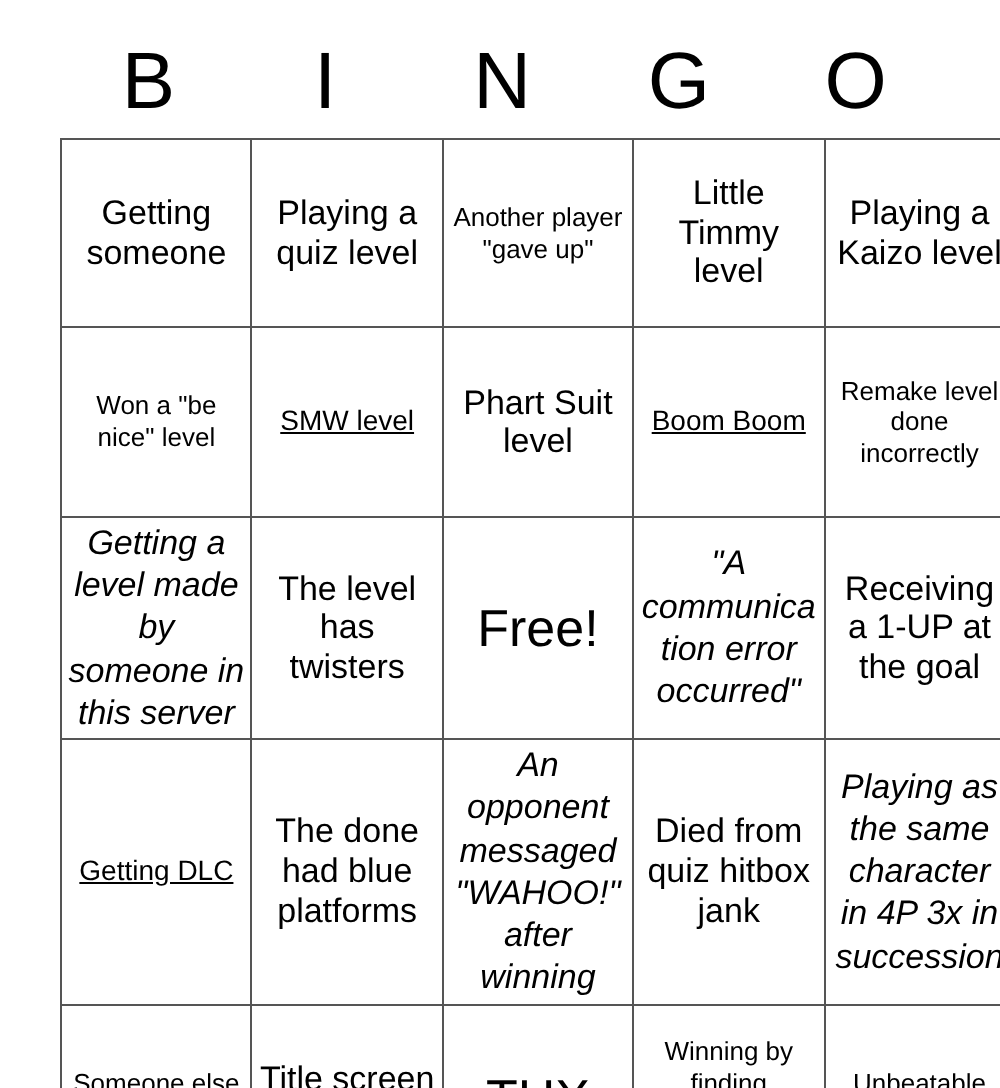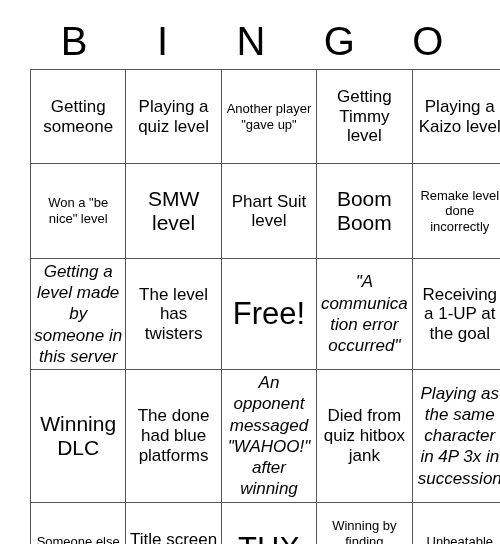--- a/index.html
+++ b/index.html
@@ -60,22 +60,22 @@
   }
   .cell-text {
     display: block;
     width: 100%;
     line-height: 1.12;
     word-wrap: break-word;
     overflow-wrap: break-word;
     hyphens: none;
   }
   
-  .fs-xl  { font-size: 31px; line-height: 1.1; }
-  .fs-lg  { font-size: 21px; line-height: 1.13; }
+  .fs-xl  { font-size: 26px; line-height: 1.1; }
+  .fs-lg  { font-size: 14px; line-height: 1.13; text-decoration: underline; }
   .fs-md  { font-size: 17px; line-height: 1.15; }
   .fs-sm  { font-size: 13px; line-height: 1.2; }
   .fs-xs  { font-size: 17px; line-height: 1.25; font-style: italic; }
 </style>
 </head>
 <body>
 
 <div id="card">
 
   <div id="header-row">
@@ -92,21 +92,21 @@
         <td>
             <span class="cell-text fs-md">Getting someone</span>
           </td>
         <td>
             <span class="cell-text fs-md">Playing a quiz level</span>
           </td>
         <td>
             <span class="cell-text fs-sm">Another player "gave up"</span>
           </td>
         <td>
-            <span class="cell-text fs-md">Getting Timmy level</span>
+            <span class="cell-text fs-md">Little Timmy level</span>
           </td>
         <td>
             <span class="cell-text fs-md">Playing a Kaizo level</span>
           </td>
       </tr>
       <tr>
         <td>
             <span class="cell-text fs-sm">Won a "be nice" level</span>
           </td>
         <td>
@@ -134,21 +134,21 @@
           </td>
         <td>
             <span class="cell-text fs-xs">"A communication error occurred"</span>
           </td>
         <td>
             <span class="cell-text fs-md">Receiving a 1-UP at the goal</span>
           </td>
       </tr>
       <tr>
         <td>
-            <span class="cell-text fs-lg">Winning DLC</span>
+            <span class="cell-text fs-lg">Getting DLC</span>
           </td>
         <td>
             <span class="cell-text fs-md">The done had blue platforms</span>
           </td>
         <td>
             <span class="cell-text fs-xs">An opponent messaged "WAHOO!" after winning</span>
           </td>
         <td>
             <span class="cell-text fs-md">Died from quiz hitbox jank</span>
           </td>

